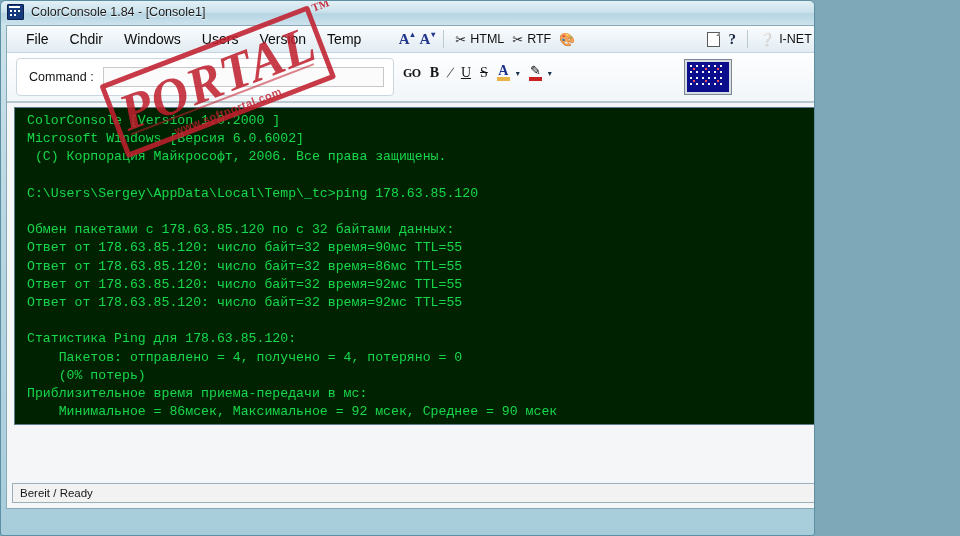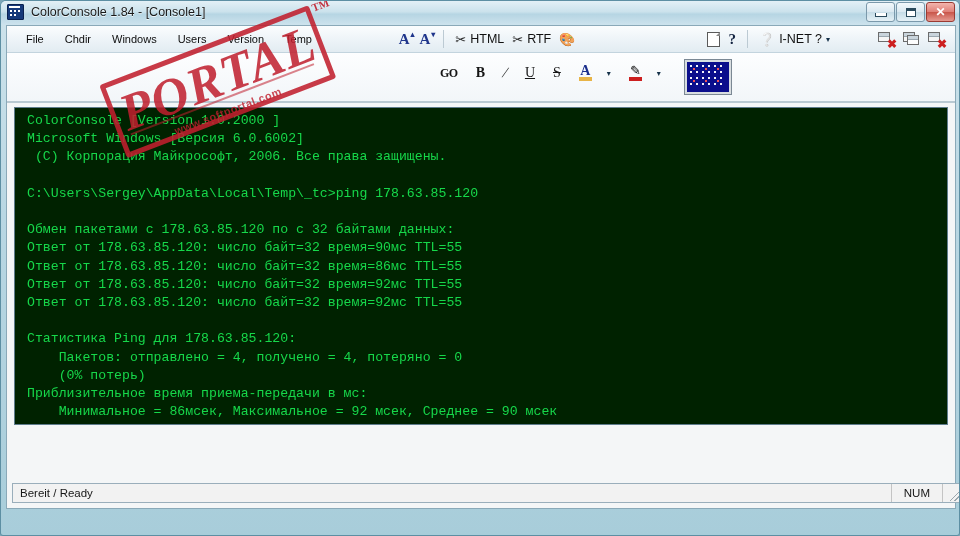--- a/index.html
+++ b/index.html
@@ -3,21 +3,21 @@
 <meta charset="utf-8">
 <style>
   html,body{margin:0;padding:0;}
   body{
     width:960px;height:536px;overflow:hidden;
     font-family:"Liberation Sans",sans-serif;
     background:#7ea7b8;
   }
   
   #window{
-    position:absolute;left:0;top:0;width:960px;height:536px;
+    position:absolute;left:0;top:0;width:815px;height:536px;
     box-sizing:border-box;
     background:linear-gradient(180deg,#cfe4ec 0%,#b9d7e3 40%,#a8cdda 100%);
     border:1px solid #5d8fa3;
     border-radius:6px 6px 3px 3px;
     overflow:hidden;
   }
   
   #titlebar{
     position:absolute;left:0;top:0;width:960px;height:24px;
     background:linear-gradient(180deg,#e3f0f6 0%,#cbe2ec 45%,#b6d5e3 55%,#cde3ed 100%);
@@ -66,21 +66,21 @@
     background:#f4f6f7;border:1px solid #8aa9b8;box-sizing:border-box;
   }
   
   #menubar{
     position:absolute;left:0;top:0;width:100%;height:27px;
     background:linear-gradient(180deg,#fbfdfe 0%,#eef4f8 50%,#e2ecf2 100%);
     border-bottom:1px solid #c3d4de;
     box-sizing:border-box;display:flex;align-items:center;
   }
   .menu-item{
-    font-size:11px;color:#0c0c0c;padding:3px 9px;margin-left:3px;cursor:default;white-space:nowrap;
+    font-size:14px;color:#0c0c0c;padding:3px 9px;margin-left:3px;cursor:default;white-space:nowrap;
   }
   .menu-item:first-child{margin-left:10px;}
   #menu-tools{margin-left:auto;display:flex;align-items:center;height:100%;}
   .tb-sep{width:1px;height:18px;background:#bccad3;margin:0 7px;}
   .tbi{display:flex;align-items:center;gap:4px;padding:2px 4px;cursor:default;white-space:nowrap;font-size:12.5px;color:#101010;}
   .ficon{font-family:"Liberation Serif",serif;color:#20368c;font-weight:bold;font-size:15px;position:relative;padding-right:2px;}
   .ficon sup{font-size:8px;position:absolute;top:-1px;right:-3px;color:#20368c;}
   .scissors{font-size:13px;color:#2a2a2a;}
   .palette{font-size:13px;}
   .docico{
@@ -107,21 +107,21 @@
     background:#ffffff;border:1px solid #cbd7de;border-radius:4px;
     display:flex;align-items:center;box-sizing:border-box;
   }
   #cmd-label{font-size:12.5px;color:#111;margin-left:12px;white-space:nowrap;}
   #cmd-input{
     margin-left:9px;margin-right:9px;flex:1;height:20px;
     border:1px solid #c8c8c8;background:#fbfbfb;
     font-family:"Liberation Sans",sans-serif;font-size:12px;padding:0 4px;
     box-sizing:border-box;outline:none;color:#111;
   }
-  #fmt-tools{position:absolute;left:396px;top:12px;display:flex;align-items:center;gap:18px;margin-left:37px;}
+  #fmt-tools{position:absolute;left:396px;top:12px;display:flex;align-items:center;gap:9px;}
   .fmt{font-size:14px;color:#151515;cursor:default;line-height:16px;}
   .fmt.go{font-family:"Liberation Serif",serif;font-size:12px;letter-spacing:-.5px;font-weight:bold;}
   .fmt.b{font-family:"Liberation Serif",serif;font-weight:bold;}
   .fmt.i{font-style:italic;font-family:"Liberation Serif",serif;color:#222;transform:skewX(-12deg);}
   .fmt.u{text-decoration:underline;font-family:"Liberation Serif",serif;}
   .fmt.s{text-decoration:line-through;font-family:"Liberation Serif",serif;}
   .colbtn{display:flex;flex-direction:column;align-items:center;line-height:10px;}
   .colbtn .ch{font-family:"Liberation Serif",serif;font-weight:bold;font-size:14px;color:#1b2f8c;}
   .colbtn .bar{width:13px;height:4px;margin-top:1px;}
   .pen{font-size:13px;}
@@ -293,20 +293,24 @@
         <div class="tbi" style="margin-right:6px;">
           <span class="winx">
             <span class="w1"></span>
               <span class="xx">✖</span>
           </span>
         </div>
       </div>
     </div>
 
     <div id="cmdbar">
+      <div id="cmdpanel">
+        <span id="cmd-label">Command :</span>
+        <input id="cmd-input" type="text" placeholder="" style="">
+      </div>
 
       <div id="fmt-tools">
         <span class="fmt go">GO</span>
         <span class="fmt b">B</span>
         <span class="fmt i">/</span>
         <span class="fmt u">U</span>
         <span class="fmt s">S</span>
         <span class="colbtn">
           <span class="ch">A</span>
           <span class="bar" id="fc-bar" style="background: rgb(232, 180, 71);"></span>

